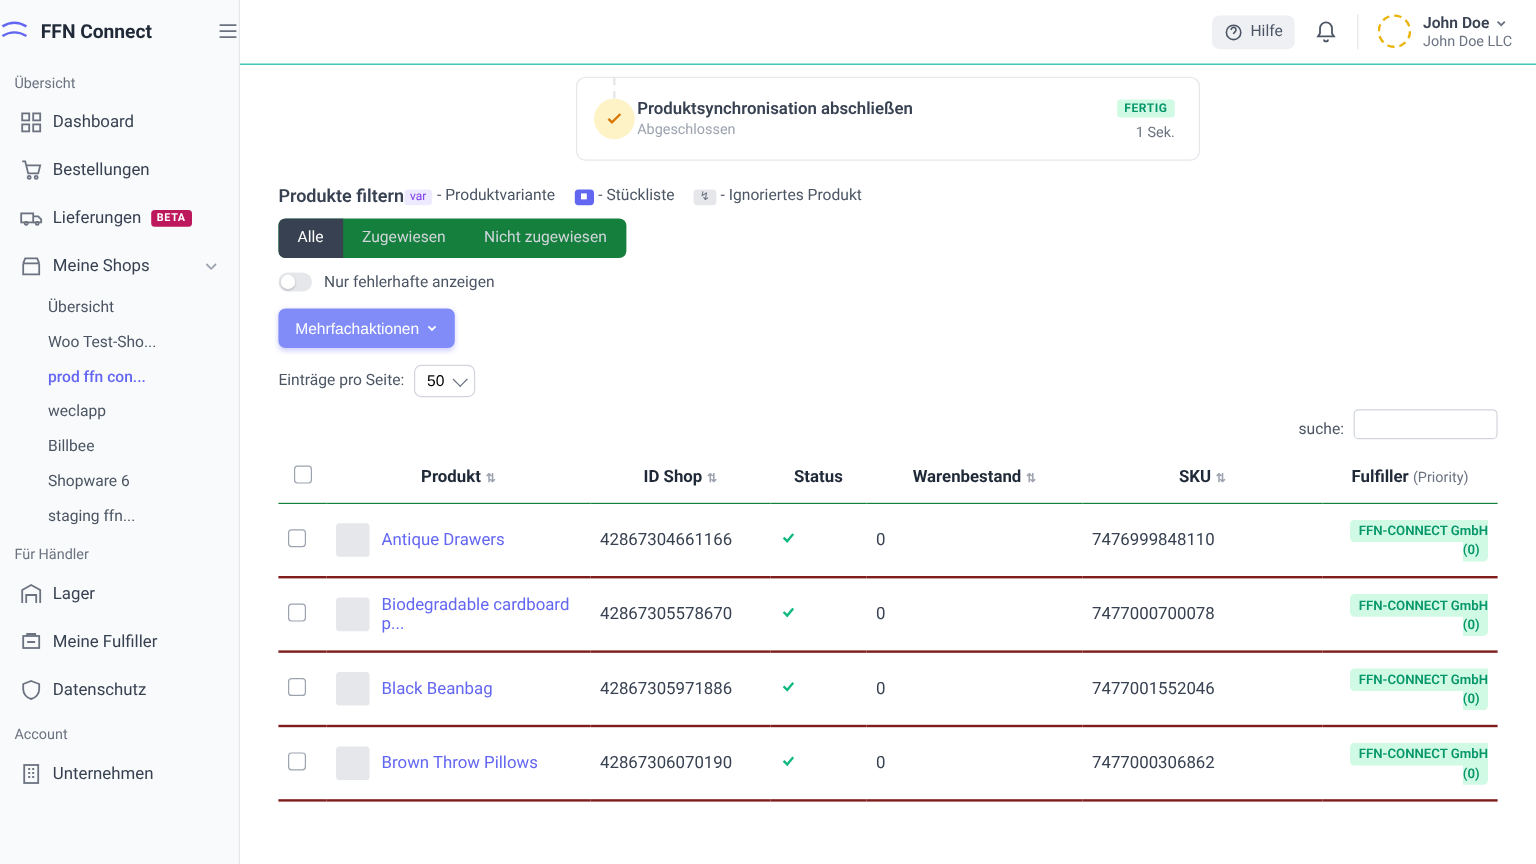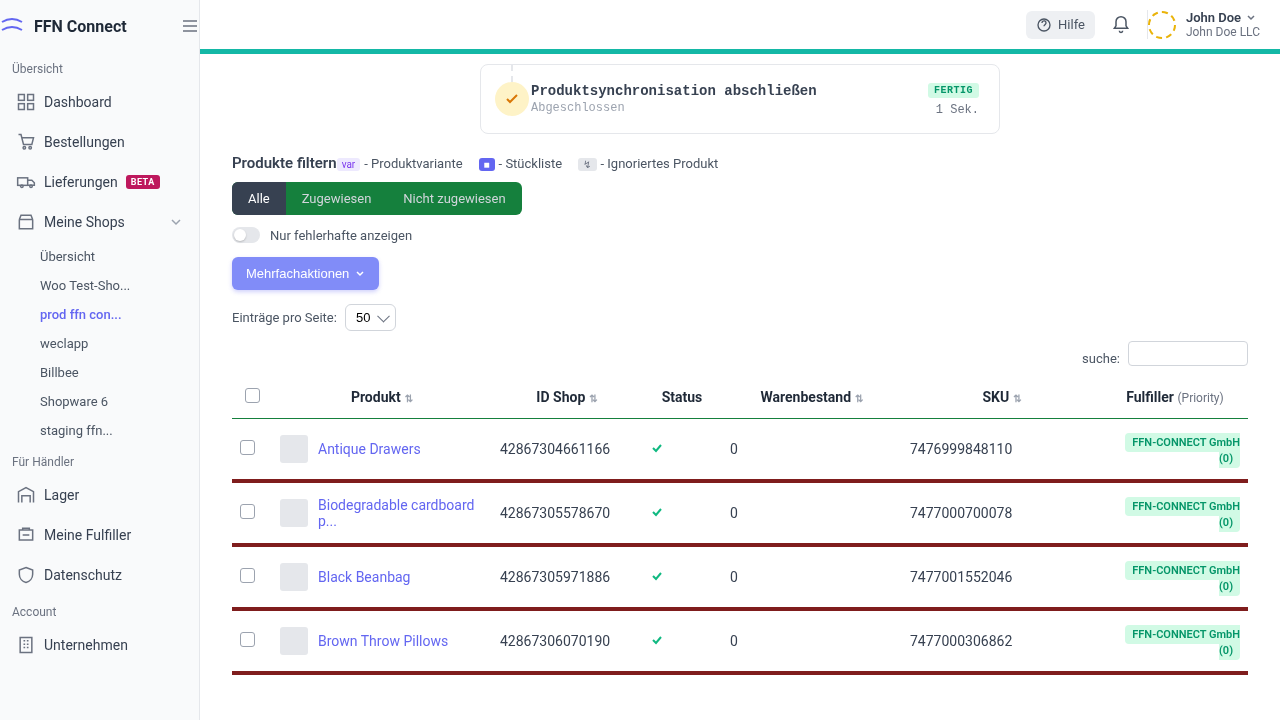--- a/index.html
+++ b/index.html
@@ -15,32 +15,32 @@
 .section-label { font-size: 12px; color: #6b7280; padding: 10px 12px 6px; }
 .nav-item { display: flex; align-items: center; gap: 8px; padding: 10px 16px; color: #374151; cursor: pointer; font-size: 14px; }
 .nav-icon { width: 20px; height: 20px; color: #6b7280; flex-shrink: 0; }
 .nav-sub { padding-left: 40px; font-size: 13px; cursor: pointer; padding-top: 7px; padding-bottom: 7px; color: #4b5563; }
 .nav-sub.active { color: #6366f1; font-weight: 500; }
 .badge-beta { background: #be185d; color: #fff; font-size: 9px; font-weight: 700; padding: 2px 5px; border-radius: 3px; letter-spacing: 0.5px; }
 .chev { margin-left: auto; color: #9ca3af; }
 
 
 .main { flex: 1; display: flex; flex-direction: column; overflow: hidden; }
-.topbar { height: 54px; border-bottom: 5px solid #14b8a6; display: flex; align-items: center; justify-content: flex-end; padding: 0 20px; gap: 16px; }
+.topbar { height: 54px; border-bottom: 1px solid #14b8a6; display: flex; align-items: center; justify-content: flex-end; padding: 0 20px; gap: 16px; }
 .help-pill { background: #eef0f3; border-radius: 6px; padding: 6px 10px; display: flex; align-items: center; gap: 6px; color: #4b5563; font-size: 13px; cursor: pointer; }
 .bell { color: #4b5563; cursor: pointer; }
-.user-block { display: flex; align-items: flex-end; gap: 10px; border-left: 1px solid #e5e7eb; padding-left: 0; }
+.user-block { display: flex; align-items: flex-start; gap: 10px; border-left: 1px solid #e5e7eb; padding-left: 16px; }
 .avatar { width: 28px; height: 28px; border-radius: 50%; border: 2px dashed #eab308; }
 .user-name-row { display: flex; align-items: center; gap: 4px; font-weight: 600; font-size: 13px; }
 .user-sub { font-size: 12px; color: #6b7280; }
 
 
 .content { flex: 1; overflow-y: auto; padding: 0 0 20px 0; }
 
-.sync-card { width: 520px; margin: 10px auto 20px; border: 1px solid #e5e7eb; border-radius: 8px; padding: 16px 20px 16px 50px; position: relative; display: flex; align-items: center; font-family: Liberation Mono, monospace; }
+.sync-card { width: 520px; margin: 10px auto 20px; border: 1px solid #e5e7eb; border-radius: 8px; padding: 16px 20px 16px 50px; position: relative; display: flex; align-items: center; }
 .sync-dashed { position: absolute; left: 30px; top: 0; bottom: 75%; border-left: 2px dashed #e5e7eb; }
 .sync-check { position: absolute; left: 14px; top: 50%; transform: translateY(-50%); width: 34px; height: 34px; background: #fef3c7; border-radius: 50%; display: flex; align-items: center; justify-content: center; color: #d97706; }
 .sync-title { font-weight: 600; color: #374151; font-size: 14px; }
 .sync-sub { font-size: 12px; color: #9ca3af; margin-top: 2px; }
 .sync-right { margin-left: auto; text-align: right; }
 .fertig { background: #d1fae5; color: #059669; font-size: 10px; font-weight: 700; padding: 2px 6px; border-radius: 3px; letter-spacing: 0.5px; }
 .sync-time { font-size: 12px; color: #6b7280; margin-top: 6px; }
 
 .filters { padding: 0 32px; }
 .filters-head { display: flex; align-items: center; justify-content: flex-start; }
@@ -66,21 +66,21 @@
 .select-wrap { position: relative; display: inline-block; }
 .select-wrap::after { content: ""; position: absolute; right: 8px; top: 50%; width: 8px; height: 8px; border-right: 1.5px solid #6b7280; border-bottom: 1.5px solid #6b7280; transform: translateY(-70%) rotate(45deg); pointer-events: none; }
 
 .search-row { display: flex; justify-content: flex-end; align-items: flex-end; gap: 8px; padding: 10px 32px 0; font-size: 13px; color: #4b5563; }
 .search-input { border: 1px solid #d1d5db; border-radius: 4px; padding: 4px 8px; width: 120px; font-size: 13px; }
 
 
 .tbl { width: calc(100% - 64px); margin: 10px 32px 0; border-collapse: collapse; }
 .tbl th { text-align: center; font-weight: 700; font-size: 14px; color: #1f2937; padding: 12px 8px; border-bottom: 1px solid #15803d; position: relative; }
 .sort-ic { color: #9ca3af; font-size: 10px; margin-left: 4px; }
-.tbl td { padding: 14px 8px; border-bottom: 4px solid #7f1d1d; font-size: 14px; color: #374151; vertical-align: middle; }
+.tbl td { padding: 14px 8px; border-bottom: 2px solid #7f1d1d; font-size: 14px; color: #374151; vertical-align: middle; }
 .chk { width: 15px; height: 15px; border: 1.5px solid #9ca3af; border-radius: 3px; display: inline-block; cursor: pointer; }
 .prod-cell { display: flex; align-items: center; gap: 10px; }
 .thumb { width: 28px; height: 28px; background: #e5e7eb; border-radius: 3px; flex-shrink: 0; }
 .prod-link { color: #6366f1; cursor: pointer; }
 .check-green { color: #10b981; }
 .ful-badge { background: #d1fae5; color: #059669; font-size: 11px; font-weight: 600; padding: 3px 7px; border-radius: 4px; }
 .col-check { width: 40px; }
 .col-prod { width: 220px; }
 .col-id { width: 150px; }
 .col-status { width: 80px; }

